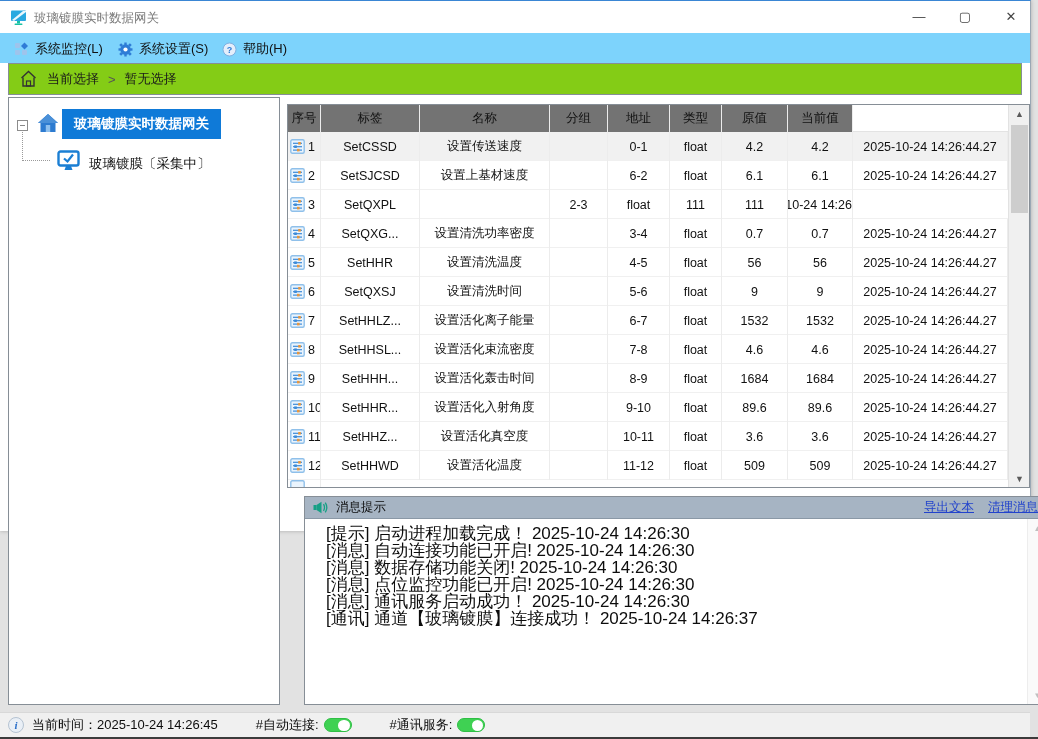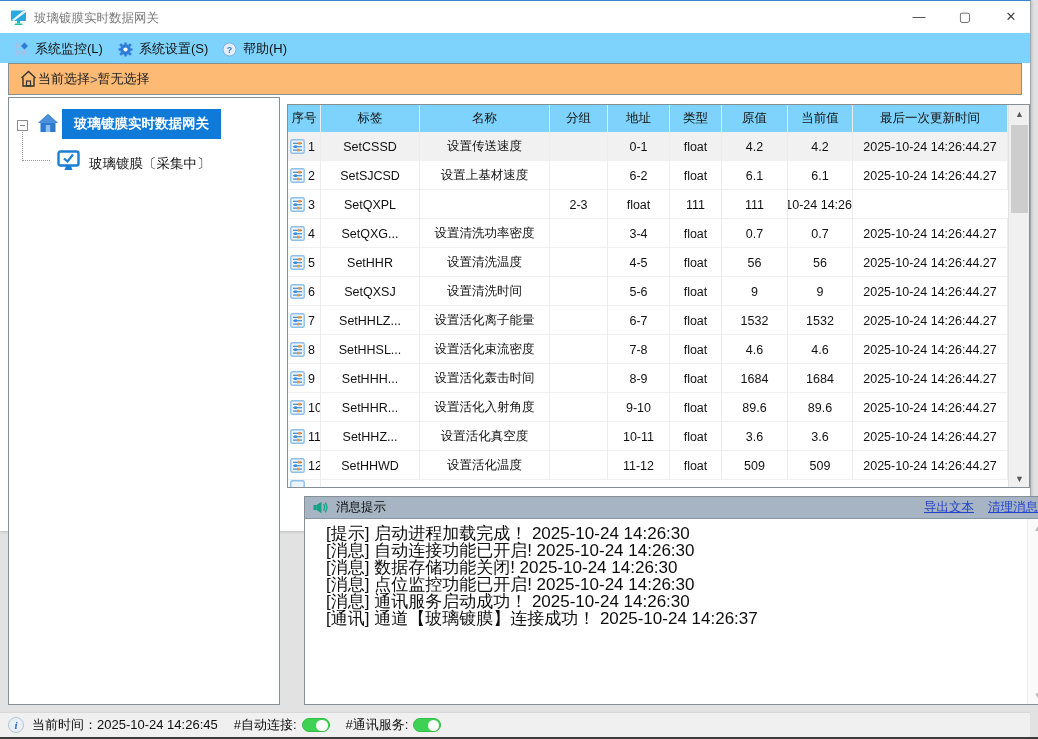--- a/index.html
+++ b/index.html
@@ -22,41 +22,41 @@
   .win-btn.close { left:993px; }
 
   
   .menubar { position:absolute; left:0; top:32px; width:100%; height:30px; background:#7dd3fc; }
   .menu-item { position:absolute; top:5px; height:22px; display:flex; align-items:center; gap:6px; padding:0 6px; font-size:13px; color:#111; }
   .menu-item .mi { width:15px; height:15px; display:inline-block; }
   .ram { position:absolute; left:788px; top:39px; font-size:13px; font-weight:bold; color:#0007e0; }
   .welcome { position:absolute; left:896px; top:37px; display:flex; align-items:center; gap:6px; font-size:13px; color:#111; }
 
   
-  .breadcrumb { position:absolute; left:8px; top:62px; width:1014px; height:32px; background:#fdba74;
-                border:1px solid #868e96; display:flex; align-items:center; padding-left:10px; font-size:13px;text-align:center; }
+  .breadcrumb { position:absolute; left:8px; top:62px; width:1014px; height:32px; background:#84cc16;
+                border:1px solid #868e96; display:flex; align-items:center; padding-left:10px; gap:9px; font-size:13px;text-align:center; }
 
   
   .tree-panel { position:absolute; left:8px; top:96px; width:272px; height:608px; background:#fff; border:1px solid #868e96; }
   .tree-expander { position:absolute; left:8px; top:22px; width:11px; height:11px; border:1px solid #8c8c8c; background:#fff;
                    font-size:9px; line-height:8px; text-align:center; color:#444; }
   .tree-connector { position:absolute; left:13px; top:34px; width:28px; height:29px;
                     border-left:1px dotted #9a9a9a; border-bottom:1px dotted #9a9a9a; }
   .tree-home { position:absolute; left:28px; top:14px; width:22px; height:22px; }
   .tree-root-label { position:absolute; left:53px; top:11px; height:30px; line-height:30px; padding:0 12px;
                      background:#0f7ad8; color:#fff; font-weight:bold; font-size:13.5px; white-space:nowrap; }
   .tree-child-icon { position:absolute; left:48px; top:52px; width:23px; height:22px; }
   .tree-child-label { position:absolute; left:80px; top:57px; font-size:13.5px; color:#111; white-space:nowrap; }
 
   
   .main-table { position:absolute; left:287px; top:103px; width:743px; height:384px; background:#fff; border:1px solid #868e96; overflow:hidden; }
   .grid-cols { display:grid; grid-template-columns:33px 99px 130px 58px 62px 52px 66px 65px 155px; }
   .thead { height:27px; border-bottom:1px solid #e3e3e3; }
   .th { display:flex; align-items:center; justify-content:center; font-size:12.5px; color:#111;
-        border-right:1px solid #ececec; height:27px; background:#7dd3fc;text-align:right; }
+        border-right:1px solid #ececec; height:27px; background:#737373;text-align:right; }
   .tbody-wrap { position:absolute; left:0; top:27px; width:720px; height:355px; overflow:hidden; }
   .trow { height:29px; border-bottom:1px solid #f0f0f0; background:#fff; }
   .trow:first-child { background:#f1f1f1; }
   .td { display:flex; align-items:center; justify-content:center; font-size:12.5px; color:#111;
         border-right:1px solid #ececec; height:29px; overflow:hidden; white-space:nowrap; }
   .td.seq { justify-content:flex-start; padding-left:2px; gap:3px; }
   .row-icon { width:15px; height:15px; flex:0 0 15px; }
   .partial-row { height:7px; overflow:hidden; border-bottom:none; }
   .vscroll { position:absolute; right:0; top:0; width:21px; height:382px; background:#f0f0f0; border-left:1px solid #e2e2e2; }
   .vscroll .arrow { position:absolute; left:0; width:21px; height:17px; display:flex; align-items:center; justify-content:center;
@@ -78,21 +78,21 @@
                        color:#c0c0c0; font-size:8px; }
   .msg-scroll .arrow.up { top:2px; }
   .msg-scroll .arrow.down { bottom:2px; }
 
   
   .statusbar { position:absolute; left:0; top:711px; width:100%; height:25px; background:#f0f0f0; border-top:1px solid #d8d8d8;
                display:flex; align-items:center; padding-left:8px; gap:8px; font-size:13px; color:#0d0d0d; }
   .info-icon { width:16px; height:16px; border-radius:50%; background:#e9eff6; border:1px solid #b5c3d2;
                color:#2a6fc9; font-size:11px; font-weight:bold; font-style:italic; font-family:"Liberation Serif",serif;
                display:flex; align-items:center; justify-content:center; }
-  .status-group { display:flex; align-items:center; gap:5px; margin-left:8px; }
+  .status-group { display:flex; align-items:center; gap:5px; margin-left:30px; }
   .toggle { width:28px; height:14px; border-radius:7px; background:#3fd153; border:1px solid #2fbf45; position:relative; cursor:pointer; }
   .toggle .knob { position:absolute; right:1px; top:0.5px; width:11.5px; height:11.5px; border-radius:50%; background:#fff; }
 
   svg { display:block; }
 </style>
 </head>
 <body>
 
 <div id="screen">
   <div class="window">
@@ -203,21 +203,20 @@
       <div class="thead grid-cols">
 
       <div class="th">序号</div>
           <div class="th">标签</div>
           <div class="th">名称</div>
           <div class="th">分组</div>
           <div class="th">地址</div>
           <div class="th">类型</div>
           <div class="th">原值</div>
           <div class="th">当前值</div>
-          <div class="th">最后一次更新时间</div>
         </div>
       <div class="tbody-wrap">
         <div>
 
             <div class="trow grid-cols">
               <div class="td seq">
                 <span class="row-icon">
                   <svg width="15" height="15" viewBox="0 0 15 15">
                     <rect x="0.8" y="0.8" width="13.4" height="13.4" rx="1.5" fill="#eaf4fd" stroke="#8fc0ea" stroke-width="1.4"></rect>
                     <line x1="3" y1="4.3" x2="12" y2="4.3" stroke="#3c8bd8" stroke-width="1.2"></line>

